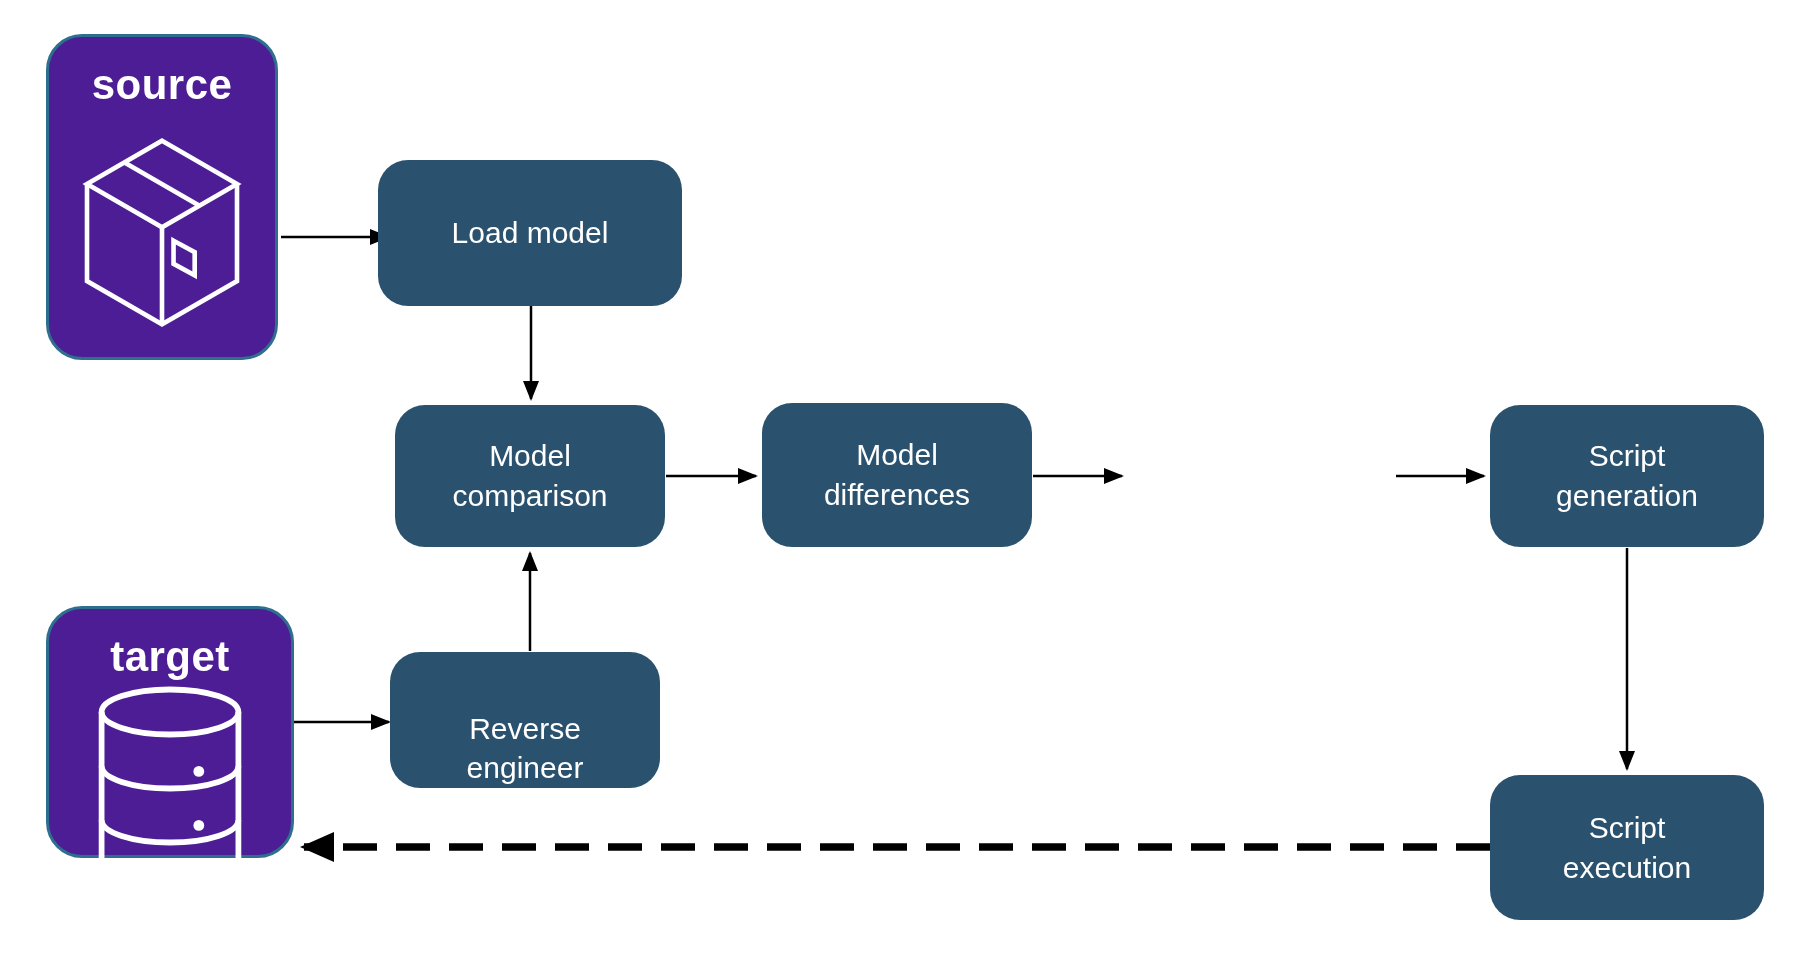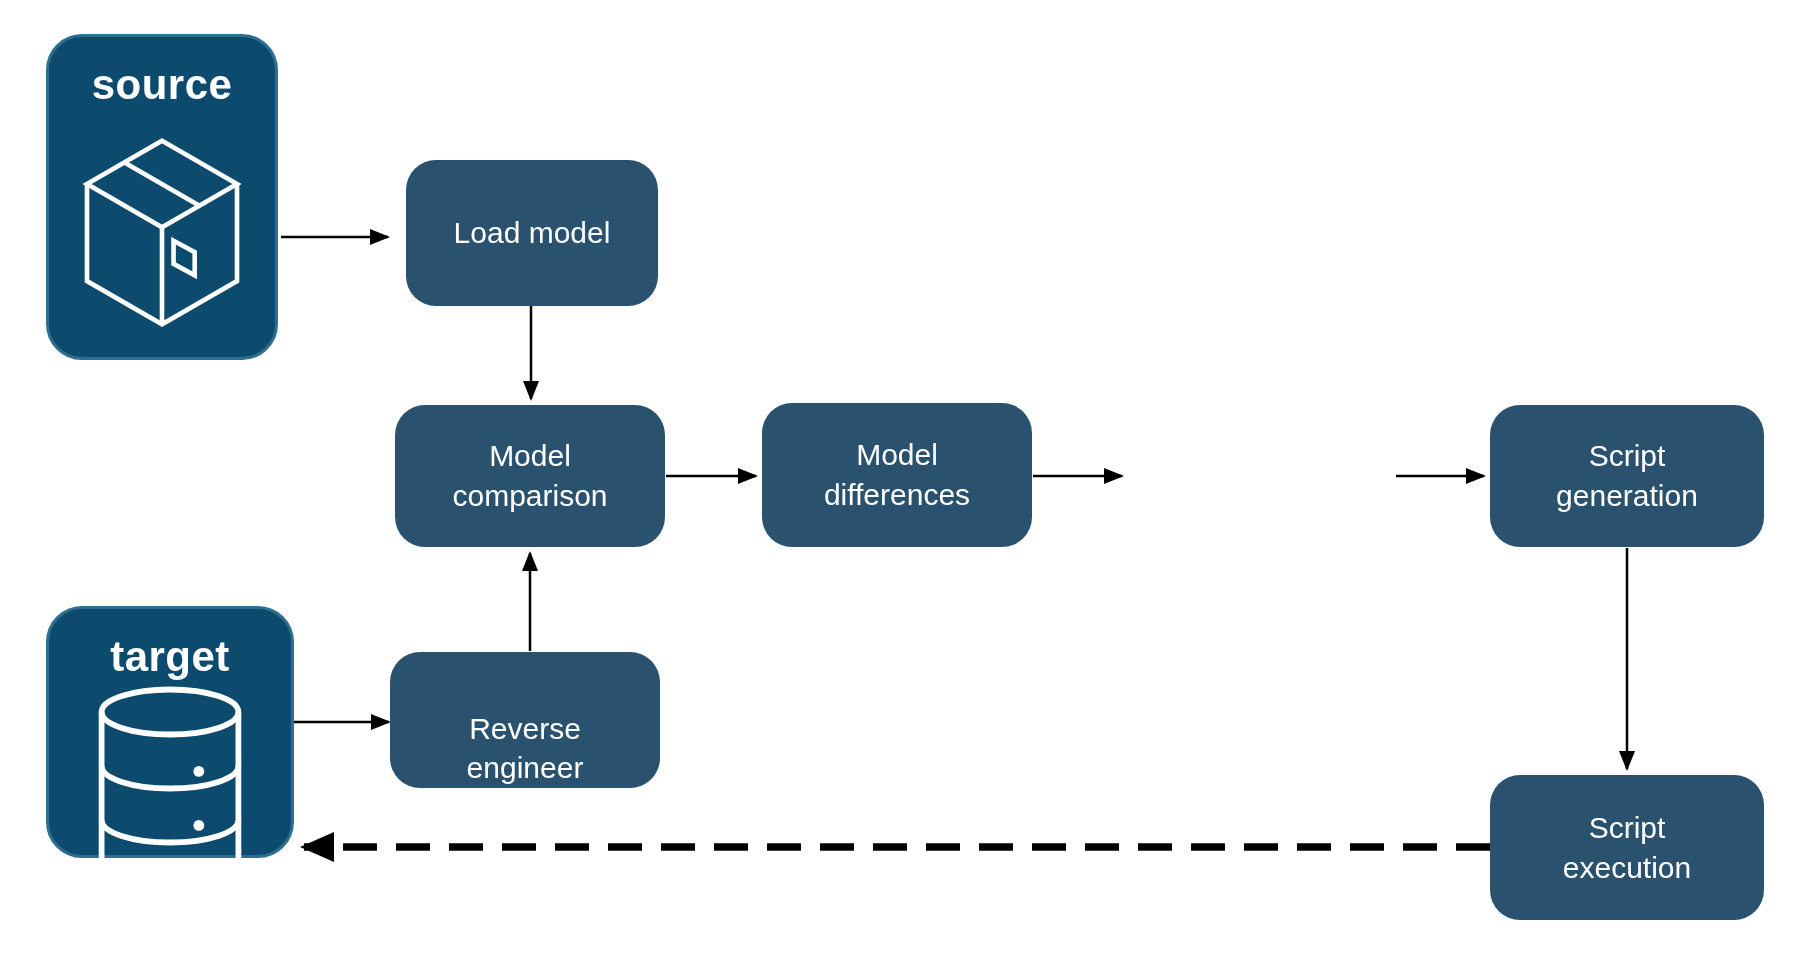--- a/index.html
+++ b/index.html
@@ -13,21 +13,21 @@
   }
   .edges-layer {
     position: absolute;
     left: 0; top: 0;
     width: 1800px; height: 959px;
     z-index: 1;
   }
   .terminal {
     position: absolute;
     z-index: 2;
-    background: #0c4a6e;
+    background: #4c1d95;
     border: 3px solid #2E6E8E;
     border-radius: 36px;
     box-sizing: border-box;
     display: flex;
     flex-direction: column;
     align-items: center;
   }
   .terminal-label {
     color: #ffffff;
     font-size: 42px;
@@ -108,21 +108,21 @@
         <path d="M12,107 A38,12.5 0 0 0 88,107"></path>
         <path d="M12,47 A38,12.5 0 0 0 88,47"></path>
         <path d="M12,77 A38,12.5 0 0 0 88,77"></path>
         <circle cx="66" cy="50" r="3" fill="#ffffff" stroke="none"></circle>
         <circle cx="66" cy="80" r="3" fill="#ffffff" stroke="none"></circle>
         <circle cx="66" cy="110" r="3" fill="#ffffff" stroke="none"></circle>
       </svg>
     </div>
   </div>
 
-  <div class="node" style="left:406px; top:160px; width:252px; height:146px;">
+  <div class="node" style="left:378px; top:160px; width:304px; height:146px;">
     <span class="node-label">Load model</span>
   </div>
 
   <div class="node" style="left:395px; top:405px; width:270px; height:142px;">
     <span class="node-label">Model
 comparison</span>
   </div>
 
   <div class="node" style="left:762px; top:403px; width:270px; height:144px;">
     <span class="node-label">Model

